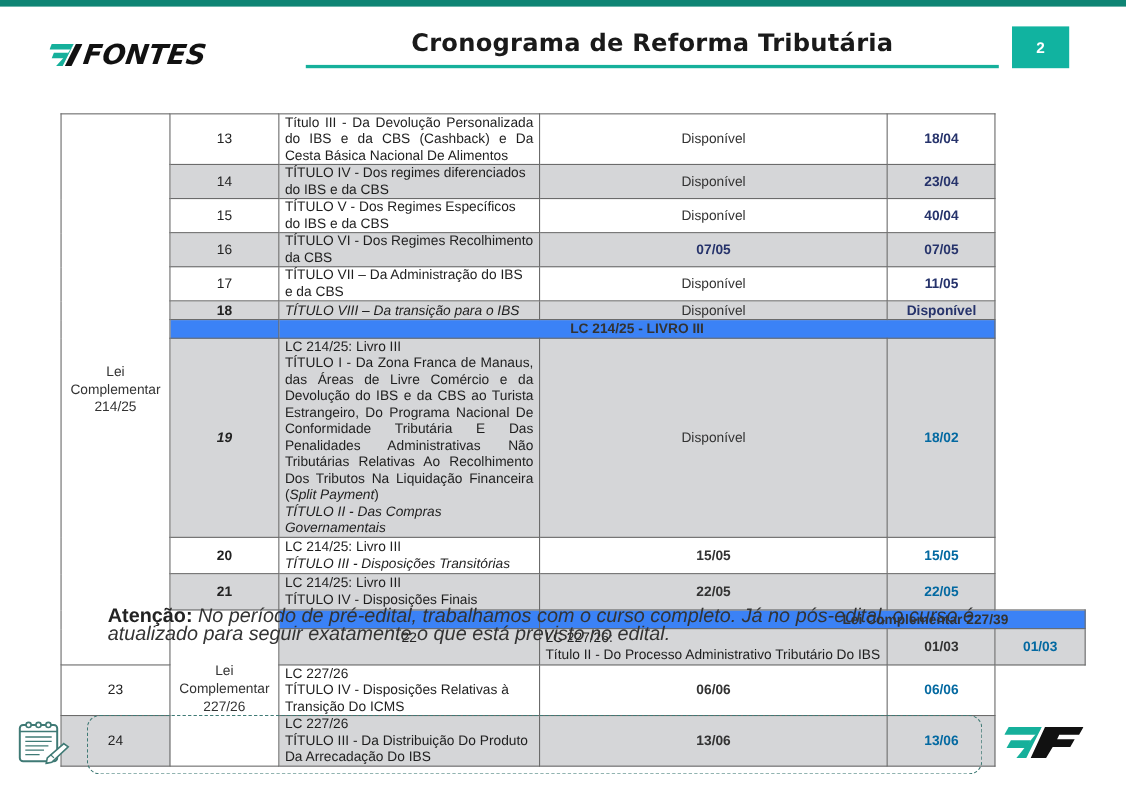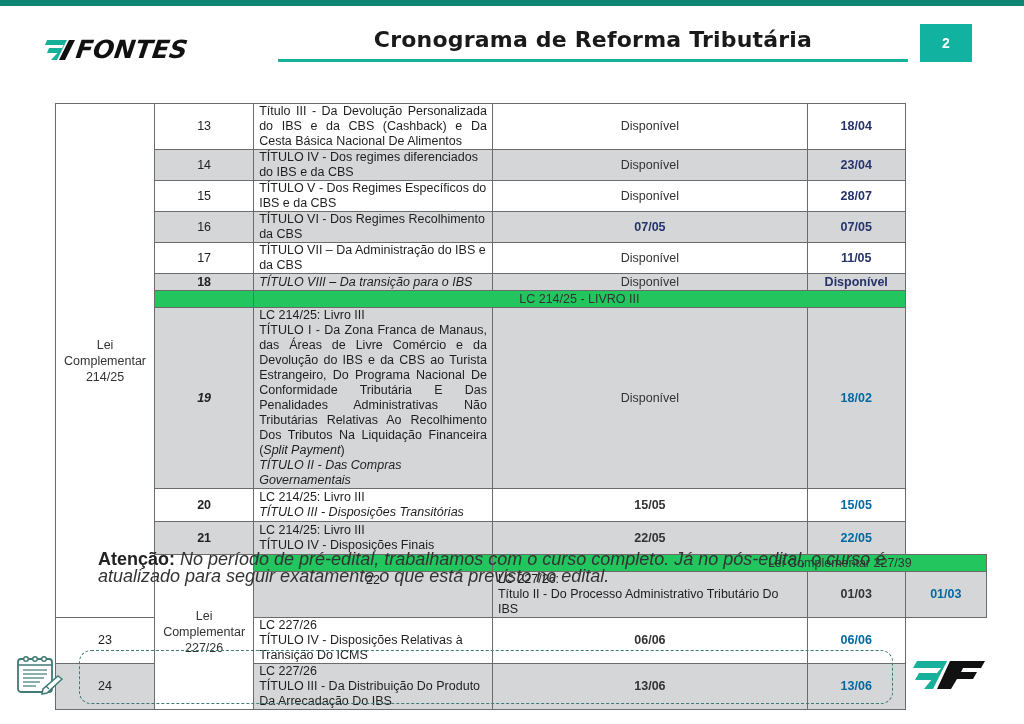--- a/index.html
+++ b/index.html
@@ -20,21 +20,21 @@
   table.sched td { border: 1px solid #6b6b6b; padding: 0 5px; vertical-align: middle; }
   td.group { width: 113px; text-align: center; background: #fff; color: #333; font-size: 12.5px; line-height: 16px; }
   td.num { width: 56px; text-align: center; color: #222; }
   td.topic { width: 549px; color: #1e1e1e; margin-top: 45px; }
   td.status { width: 96px; text-align: center; color: #333; }
   td.date { width: 122px; text-align: center; color: #0369a1; font-weight: bold; }
   td.date.blue { color: #26336b; }
   td.status.blue { color: #26336b; font-weight: bold; }
   tr.gray td.num, tr.gray td.topic, tr.gray td.status, tr.gray td.date { background: #d5d6d8; }
   tr.white td.num, tr.white td.topic, tr.white td.status, tr.white td.date { background: #ffffff; }
-  tr.section td { background: #22c55e; height: 17px; text-align: center; color: #333; font-weight: normal; }
+  tr.section td { background: #3b82f6; height: 17px; text-align: center; color: #333; font-weight: bold; }
   tr.section td.sec-left { width: 112px; }
   tr.section td.sec-label { text-align: left; }
   .ital { font-style: italic; }
   .justify { text-align: justify; }
 
   .note { position: absolute; left: 98px; top: 551px; width: 860px; font-size: 18px; line-height: 17px; color: #333; }
   .note b { font-weight: bold; color: #222; }
   .note i { font-style: italic; }
 
   .notes-icon { position: absolute; left: 16px; top: 655px; }
@@ -80,21 +80,21 @@
     <td class="num">14</td>
     <td class="topic">TÍTULO IV - Dos regimes diferenciados do IBS e da CBS</td>
     <td class="status">Disponível</td>
     <td class="date blue">23/04</td>
   </tr>
 
   <tr class="white" style="height:17px">
     <td class="num">15</td>
     <td class="topic">TÍTULO V - Dos Regimes Específicos do IBS e da CBS</td>
     <td class="status">Disponível</td>
-    <td class="date blue">28/07</td>
+    <td class="date blue">40/04</td>
   </tr>
 
   <tr class="gray" style="height:17px">
     <td class="num">16</td>
     <td class="topic">TÍTULO VI - Dos Regimes Recolhimento da CBS</td>
     <td class="status blue">07/05</td>
     <td class="date blue">07/05</td>
   </tr>
 
   <tr class="white" style="height:17px">

